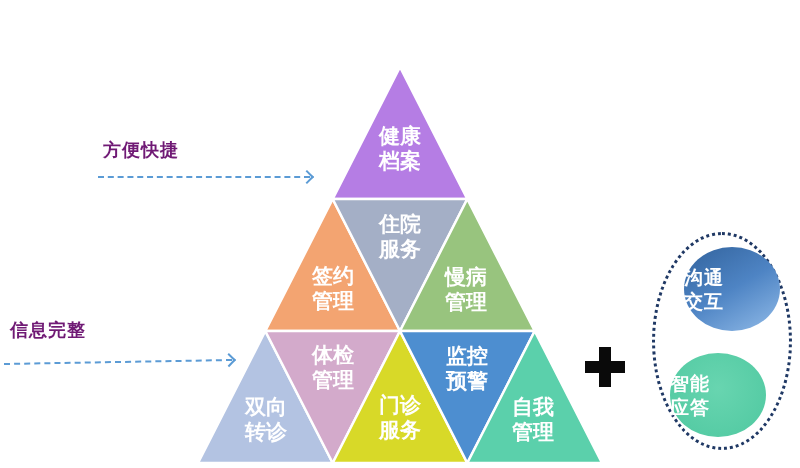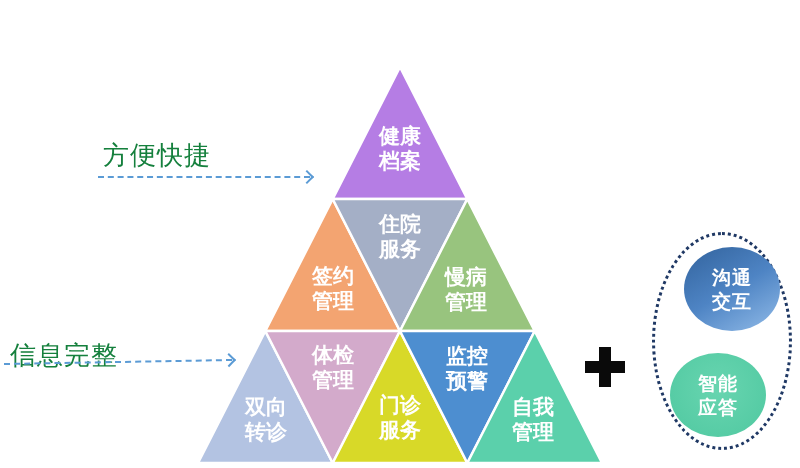--- a/index.html
+++ b/index.html
@@ -6,24 +6,24 @@
   .stage{
     position:relative;width:800px;height:468px;overflow:hidden;background:#ffffff;
     font-family:"DejaVu Sans","Liberation Sans",sans-serif;
   }
   .title{
     position:absolute;left:0;top:8px;width:100%;text-align:center;
     font-size:29px;font-weight:bold;color:#3a3a3a;letter-spacing:0.5px;
     text-shadow:2px 2px 2px rgba(130,130,130,0.65);
   }
   .side-label{
-    position:absolute;font-size:26px;font-weight:normal;color:#15803d;letter-spacing:1px;
+    position:absolute;font-size:18px;font-weight:bold;color:#701a75;letter-spacing:1px;
   }
   .label-1{left:103px;top:138px;}
-  .label-2{left:10px;top:318px;margin-top:20px;}
+  .label-2{left:10px;top:318px;}
   .dash-arrow{
     position:absolute;height:0;border-top:2px dashed #5b9bd5;
   }
   .arrow-1{left:98px;top:176px;width:212px;}
   .arrow-2{left:4px;top:361px;width:228px;transform:rotate(-1deg);}
   .chevron{
     position:absolute;right:-2px;top:-6px;width:8px;height:8px;
     border-top:2.5px solid #5b9bd5;border-right:2.5px solid #5b9bd5;
     transform:rotate(45deg);
   }
@@ -35,21 +35,21 @@
   }
   .plus{position:absolute;left:585px;top:347px;width:40px;height:40px;}
   .plus::before{content:"";position:absolute;left:0;top:14px;width:40px;height:12px;background:#0a0a0a;}
   .plus::after{content:"";position:absolute;left:14px;top:0;width:12px;height:40px;background:#0a0a0a;}
   .dotted-ellipse{
     position:absolute;left:652px;top:232px;width:140px;height:218px;
     border:3px dotted #1f3864;border-radius:50%;box-sizing:border-box;
   }
   .bubble{
     position:absolute;width:96px;height:84px;border-radius:50%;
-    display:flex;align-items:center;justify-content:center;text-align:center;
+    display:flex;align-items:center;text-align:center;
   }
   .bubble-top{
     left:684px;top:247px;
     background:linear-gradient(150deg,#32639d 0%,#4e84c4 50%,#91bbe8 100%);
   }
   .bubble-bottom{
     left:670px;top:353px;
     background:radial-gradient(circle at 50% 42%,#68d5b0 0%,#4fc8a0 100%);
   }
   .bubble-text span{

